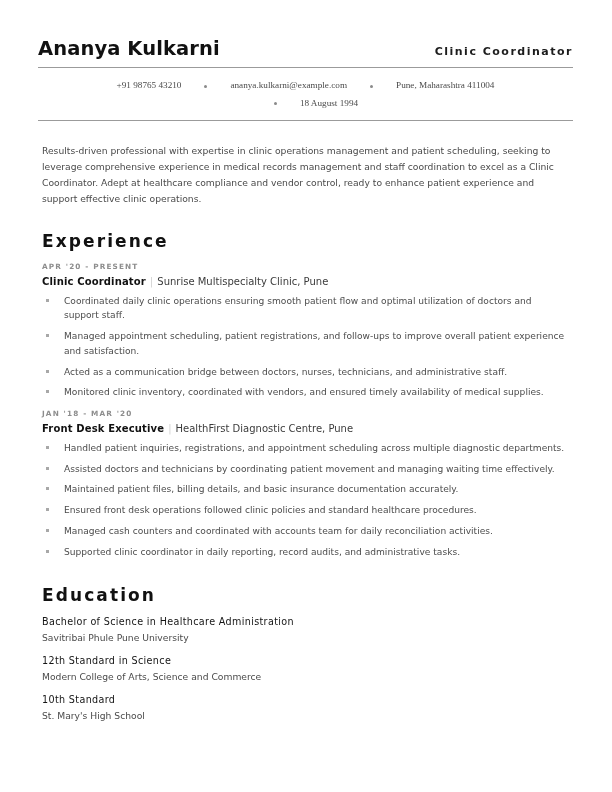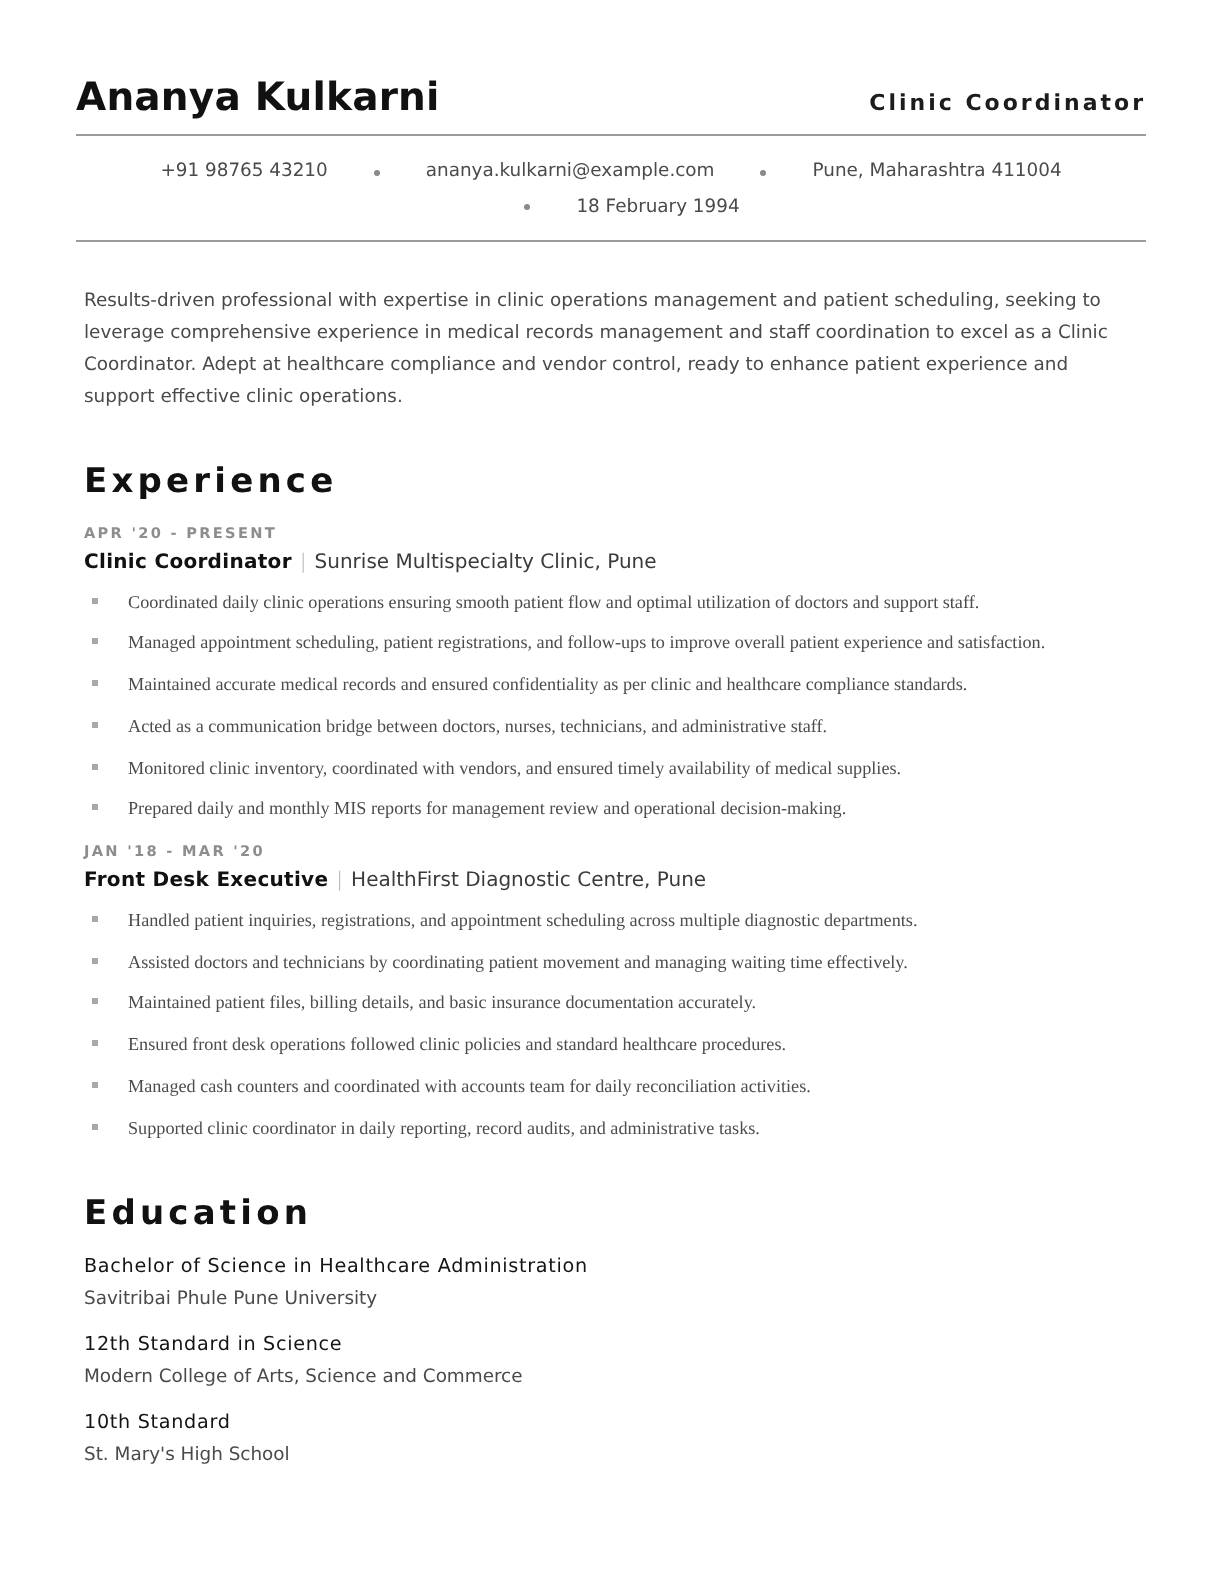--- a/index.html
+++ b/index.html
@@ -49,20 +49,21 @@
   .rule {
     border: 0;
     border-top: 1px solid #9b9b9b;
     margin: 0;
     height: 0;
   }
 
   .contact-block {
     padding: 9px 0 8px 0;
     text-align: center;
+    font-family: Liberation Serif, serif;
   }
   .contact-row {
     display: flex;
     flex-wrap: wrap;
     align-items: center;
     justify-content: center;
     font-size: 9.2px;
     color: #4a4a4a;
     line-height: 1.9;
   }
@@ -128,21 +129,20 @@
     font-weight: 300;
   }
   .job-company {
     color: #3b3b3b;
   }
 
   .bullets {
     list-style: none;
     margin: 0;
     padding: 0;
-    font-family: Liberation Serif, serif;
   }
   .bullet {
     position: relative;
     padding: 0 4px 0 22px;
     margin-bottom: 6px;
     font-size: 9.1px;
     line-height: 1.62;
     color: #4c4c4c;
   }
   .bullet::before {
@@ -185,43 +185,41 @@
   <div class="contact-block">
     <div class="contact-row">
       <span class="contact-item">+91 98765 43210</span>
       <span class="contact-sep"></span>
       <span class="contact-item">ananya.kulkarni@example.com</span>
       <span class="contact-sep"></span>
       <span class="contact-item">Pune, Maharashtra 411004</span>
     </div>
     <div class="contact-row">
       <span class="contact-sep"></span>
-      <span class="contact-item">18 February 1994</span>
+      <span class="contact-item">18 August 1994</span>
     </div>
   </div>
 
   <hr class="rule">
 
   <div class="summary">Results-driven professional with expertise in clinic operations management and patient scheduling, seeking to leverage comprehensive experience in medical records management and staff coordination to excel as a Clinic Coordinator. Adept at healthcare compliance and vendor control, ready to enhance patient experience and support effective clinic operations.</div>
 
   <div class="section">
     <div class="section-title">Experience</div>
 
     <div class="job">
       <div class="job-dates">APR '20 - PRESENT</div>
       <div class="job-heading">
         <span class="job-role">Clinic Coordinator</span><span class="job-divider">|</span><span class="job-company">Sunrise Multispecialty Clinic,  Pune</span>
       </div>
       <ul class="bullets">
         <li class="bullet">Coordinated daily clinic operations ensuring smooth patient flow and optimal utilization of doctors and support staff.</li>
         <li class="bullet">Managed appointment scheduling, patient registrations, and follow-ups to improve overall patient experience and satisfaction.</li>
-        <li class="bullet">Maintained accurate medical records and ensured confidentiality as per clinic and healthcare compliance standards.</li>
         <li class="bullet">Acted as a communication bridge between doctors, nurses, technicians, and administrative staff.</li>
         <li class="bullet">Monitored clinic inventory, coordinated with vendors, and ensured timely availability of medical supplies.</li>
-        <li class="bullet">Prepared daily and monthly MIS reports for management review and operational decision-making.</li>
       </ul>
     </div>
 
     <div class="job">
       <div class="job-dates">JAN '18 - MAR '20</div>
       <div class="job-heading">
         <span class="job-role">Front Desk Executive</span><span class="job-divider">|</span><span class="job-company">HealthFirst Diagnostic Centre,  Pune</span>
       </div>
       <ul class="bullets">
         <li class="bullet">Handled patient inquiries, registrations, and appointment scheduling across multiple diagnostic departments.</li>

